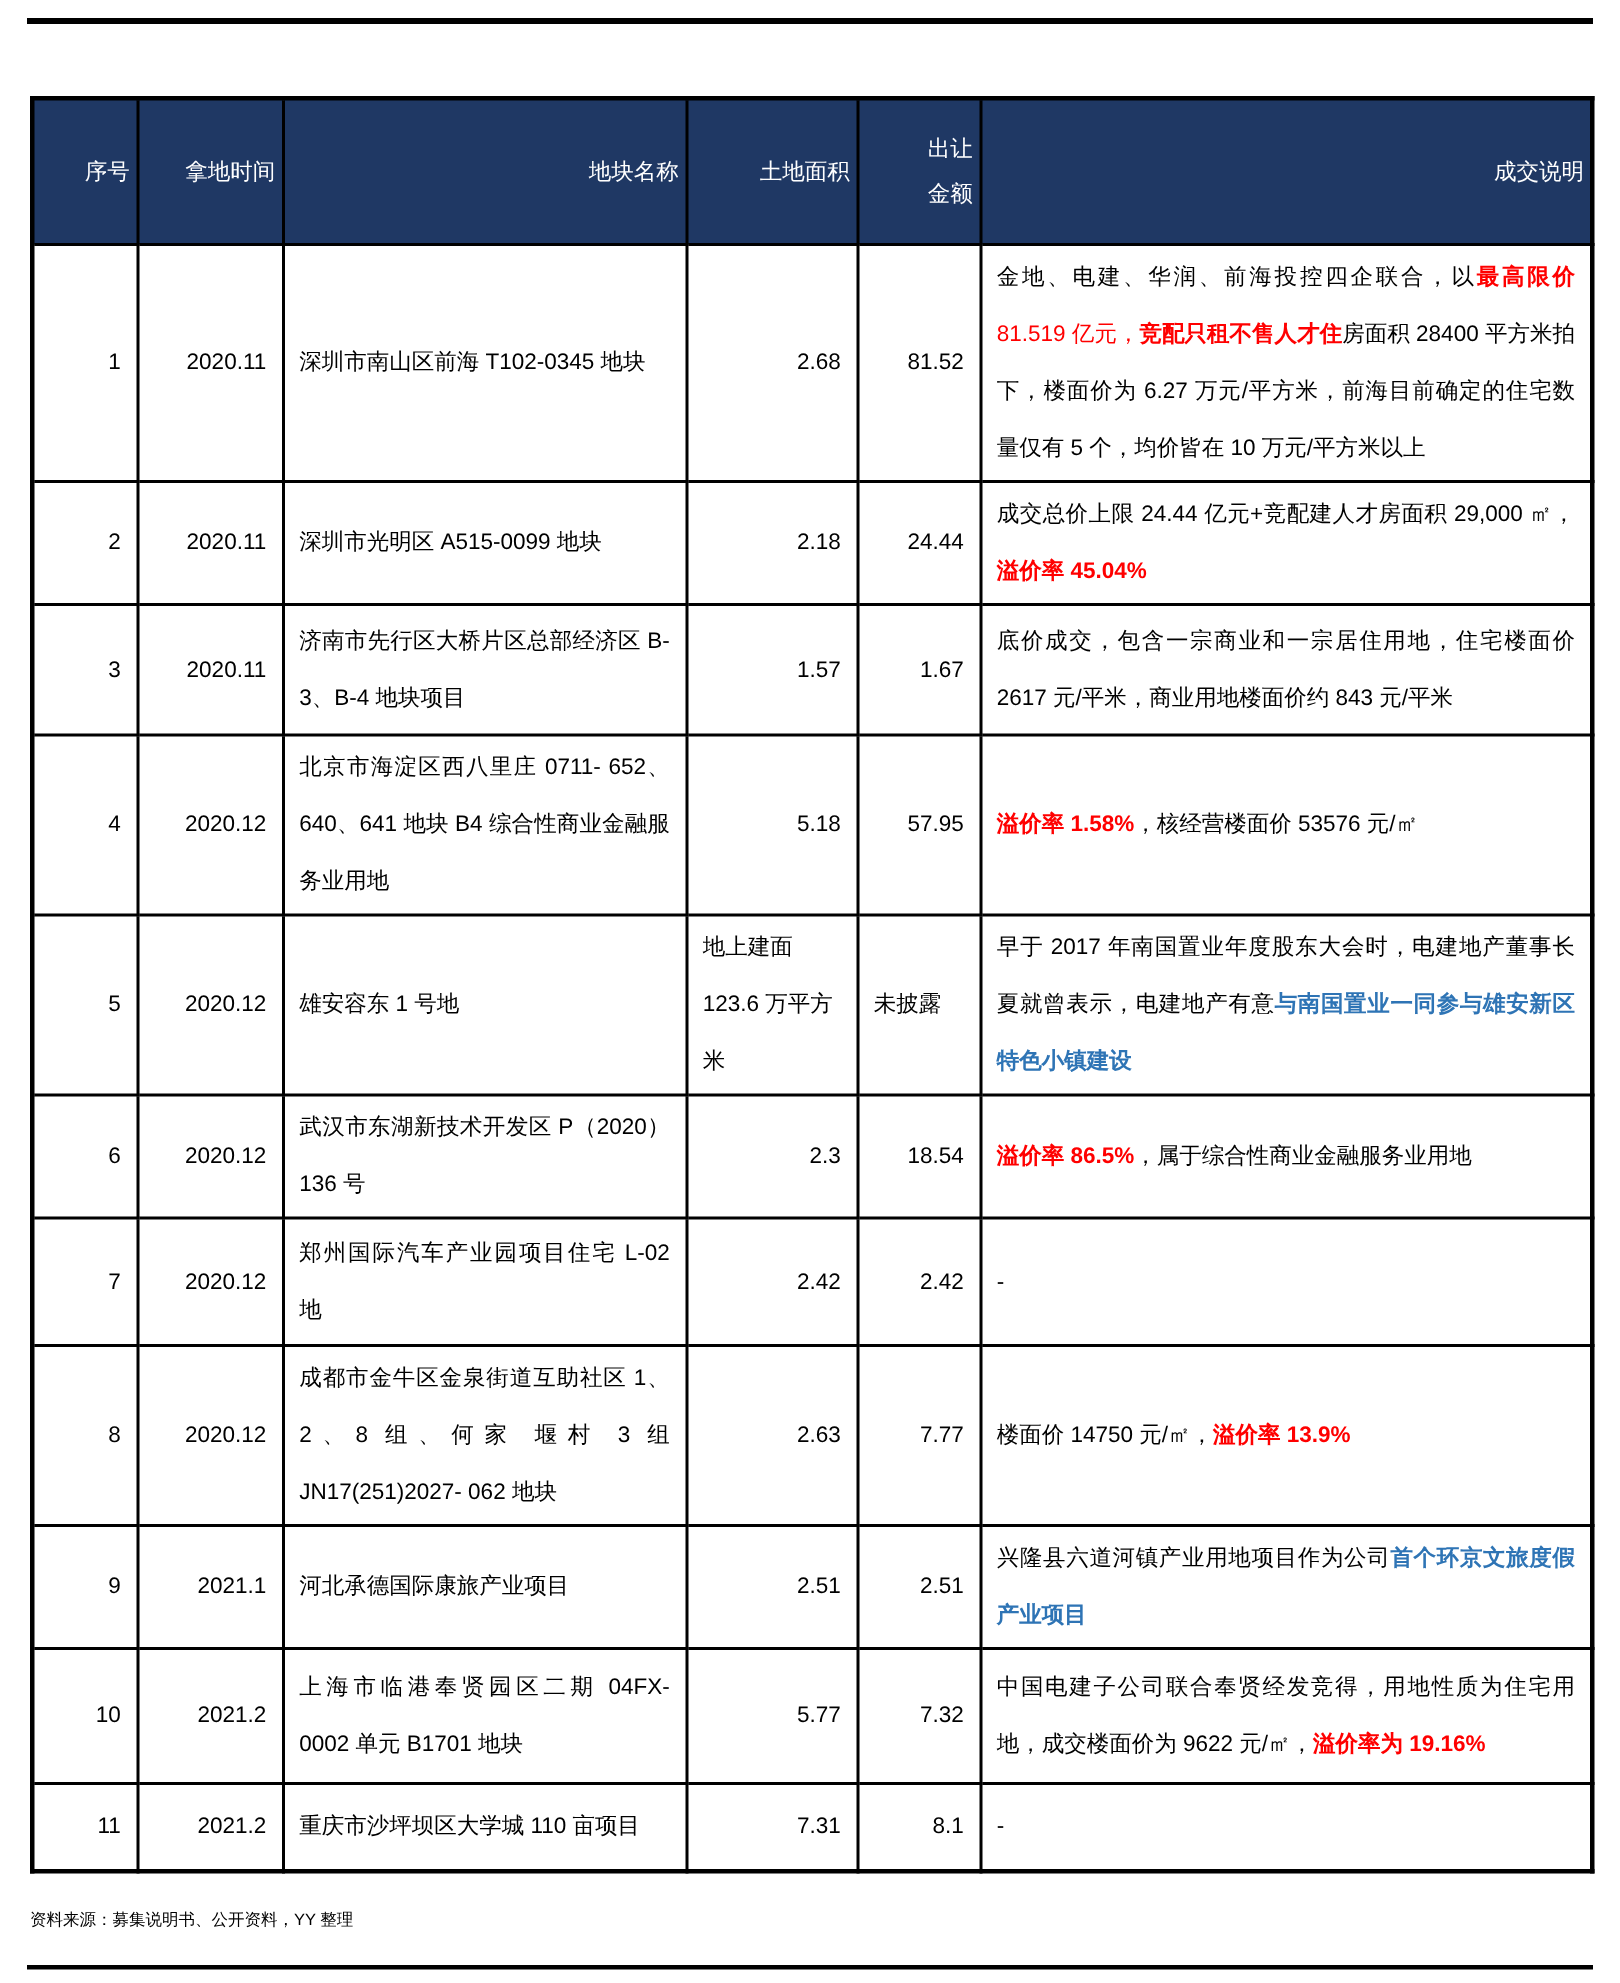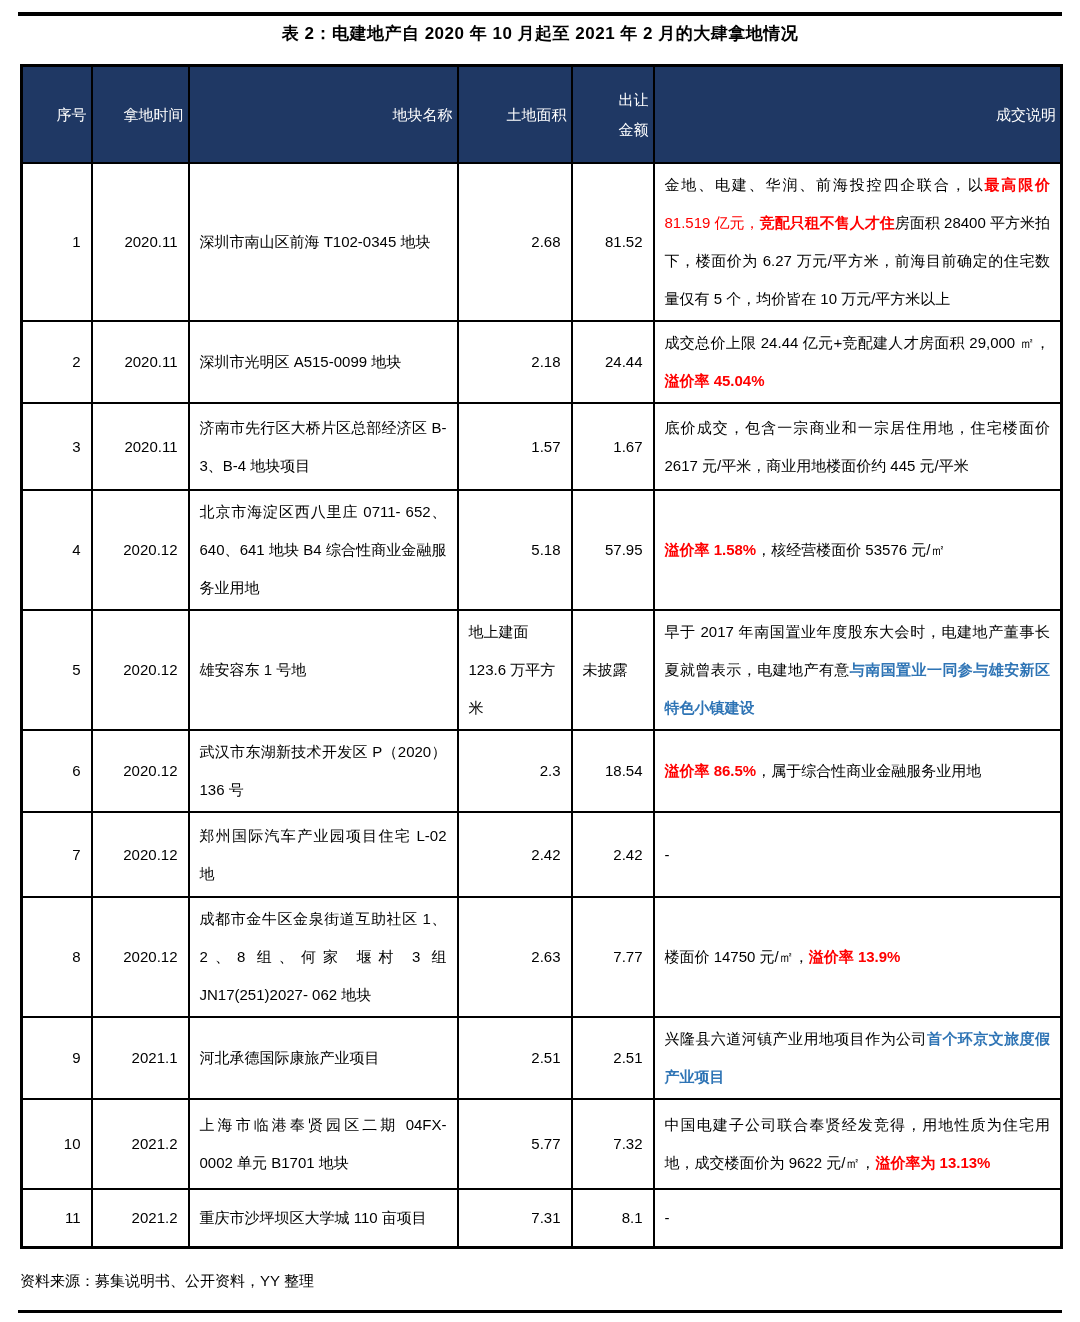--- a/index.html
+++ b/index.html
@@ -37,28 +37,27 @@
     line-height:38px;padding:2px 10px;vertical-align:middle;
     word-break:break-word;
   }
   td.c-no,td.c-date,td.c-area,td.c-amount{text-align:right;}
   td.c-name,td.c-desc{text-align:justify;padding-left:13px;padding-right:12px;margin-top:12px;}
   td.align-left{text-align:left;}
   .seg{}
   .seg.red{color:var(--accent-red);}
   .seg.blue{color:var(--accent-blue);}
   .seg.bold{font-weight:bold;}
-  .source{position:absolute;top:1272px;left:20px;font-size:15px;}
+  .source{position:absolute;top:1272px;left:20px;font-size:11px;}
 </style>
 </head>
 <body>
 
 <div class="page">
   <div class="rule top-rule"></div>
-  <div class="title">表 2：电建地产自 2020 年 10 月起至 2021 年 2 月的大肆拿地情况</div>
 
   <table class="main">
     <colgroup>
       <col style="width:70px">
         <col style="width:97px">
         <col style="width:269px">
       <col style="width:114px">
         <col style="width:82px">
         <col style="width:408px">
     </colgroup>
@@ -89,21 +88,21 @@
           <td class="c-area">2.18</td>
           <td class="c-amount">24.44</td>
           <td class="c-desc"><span class="seg">成交总价上限 24.44 亿元+竞配建人才房面积 29,000 ㎡，</span><span class="seg red bold">溢价率 45.04%</span></td>
         </tr>
         <tr style="height: 87px;">
           <td class="c-no">3</td>
           <td class="c-date">2020.11</td>
           <td class="c-name">济南市先行区大桥片区总部经济区 B-3、B-4 地块项目</td>
           <td class="c-area">1.57</td>
           <td class="c-amount">1.67</td>
-          <td class="c-desc"><span class="seg">底价成交，包含一宗商业和一宗居住用地，住宅楼面价 2617 元/平米，商业用地楼面价约 445 元/平米</span></td>
+          <td class="c-desc"><span class="seg">底价成交，包含一宗商业和一宗居住用地，住宅楼面价 2617 元/平米，商业用地楼面价约 843 元/平米</span></td>
         </tr>
         <tr style="height: 113px;">
           <td class="c-no">4</td>
           <td class="c-date">2020.12</td>
           <td class="c-name">北京市海淀区西八里庄 0711- 652、640、641 地块 B4 综合性商业金融服务业用地</td>
           <td class="c-area">5.18</td>
           <td class="c-amount">57.95</td>
           <td class="c-desc"><span class="seg red bold">溢价率 1.58%</span><span class="seg">，核经营楼面价 53576 元/㎡</span></td>
         </tr>
         <tr style="height: 120px;">
@@ -145,21 +144,21 @@
           <td class="c-area">2.51</td>
           <td class="c-amount">2.51</td>
           <td class="c-desc"><span class="seg">兴隆县六道河镇产业用地项目作为公司</span><span class="seg blue bold">首个环京文旅度假产业项目</span></td>
         </tr>
         <tr style="height: 90px;">
           <td class="c-no">10</td>
           <td class="c-date">2021.2</td>
           <td class="c-name">上海市临港奉贤园区二期 04FX- 0002 单元 B1701 地块</td>
           <td class="c-area">5.77</td>
           <td class="c-amount">7.32</td>
-          <td class="c-desc"><span class="seg">中国电建子公司联合奉贤经发竞得，用地性质为住宅用地，成交楼面价为 9622 元/㎡，</span><span class="seg red bold">溢价率为 13.13%</span></td>
+          <td class="c-desc"><span class="seg">中国电建子公司联合奉贤经发竞得，用地性质为住宅用地，成交楼面价为 9622 元/㎡，</span><span class="seg red bold">溢价率为 19.16%</span></td>
         </tr>
         <tr style="height: 58px;">
           <td class="c-no">11</td>
           <td class="c-date">2021.2</td>
           <td class="c-name">重庆市沙坪坝区大学城 110 亩项目</td>
           <td class="c-area">7.31</td>
           <td class="c-amount">8.1</td>
           <td class="c-desc"><span class="seg">-</span></td>
         </tr>
       </tbody>

